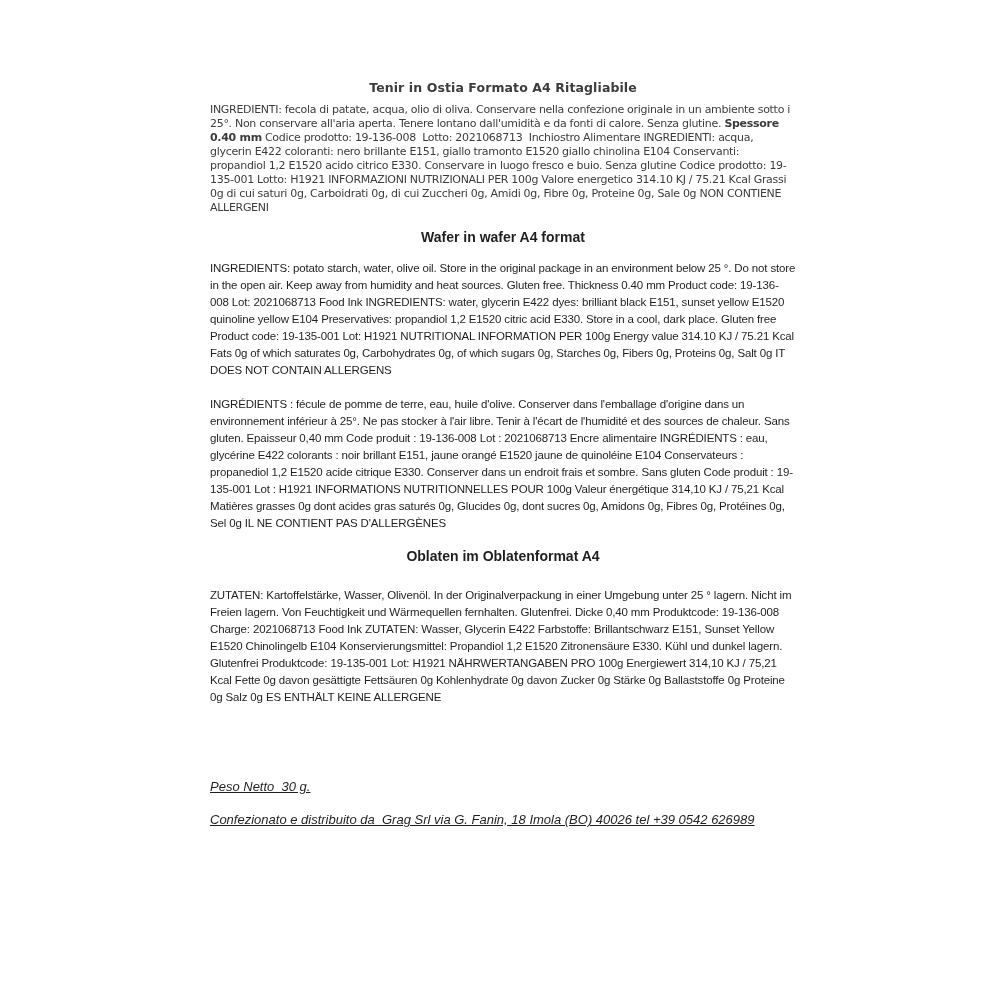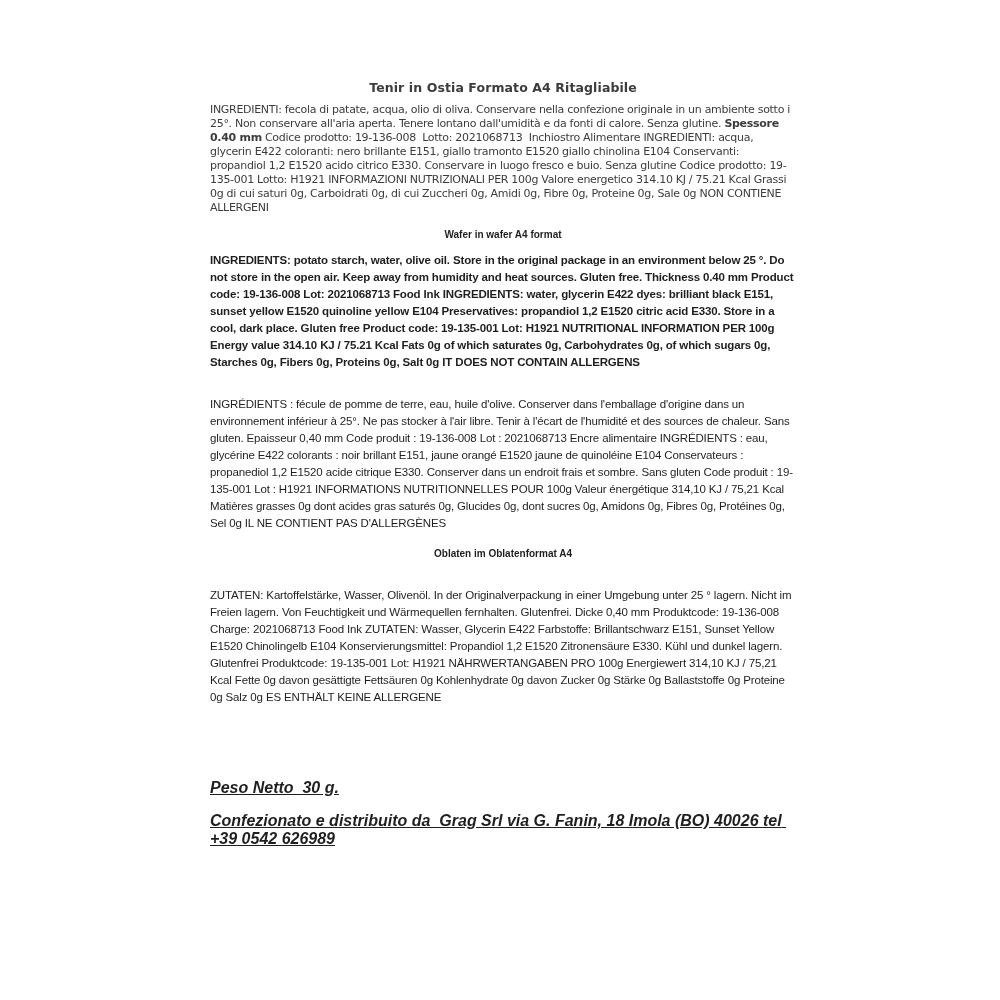--- a/index.html
+++ b/index.html
@@ -37,41 +37,41 @@
     color: var(--ink-it, #3c3c3c);
     letter-spacing: -0.3px;
     white-space: pre-wrap;
   }
   .it-body .semibold {
     font-weight: bold;
   }
   .sec-heading {
     text-align: center;
     font-weight: bold;
-    font-size: 10px;
+    font-size: 14px;
     color: var(--ink, #1f1f1f);
   }
   .en-heading { top: 229px; }
   .fr-heading { top: 387px; }
   .de-heading { top: 548px; }
   .body-text {
     font-size: 11.5px;
     line-height: 17px;
     color: var(--ink, #1f1f1f);
     letter-spacing: -0.15px;
     white-space: pre-wrap;
   }
-  .en-body { top: 252px; font-weight: bold; }
+  .en-body { top: 260px; }
   .fr-body { top: 396px; }
   .de-body { top: 579px; margin-top: 8px; }
   .footer-line {
-    font-weight: bold;
+    font-weight: normal;
     font-style: italic;
     text-decoration: underline;
-    font-size: 16px;
+    font-size: 13px;
     color: var(--ink, #1f1f1f);
     white-space: pre-wrap;
   }
   .net-weight { top: 779px; }
   .distributor { top: 812px; }
 </style>
 </head>
 <body>
 
 <div class="page">

